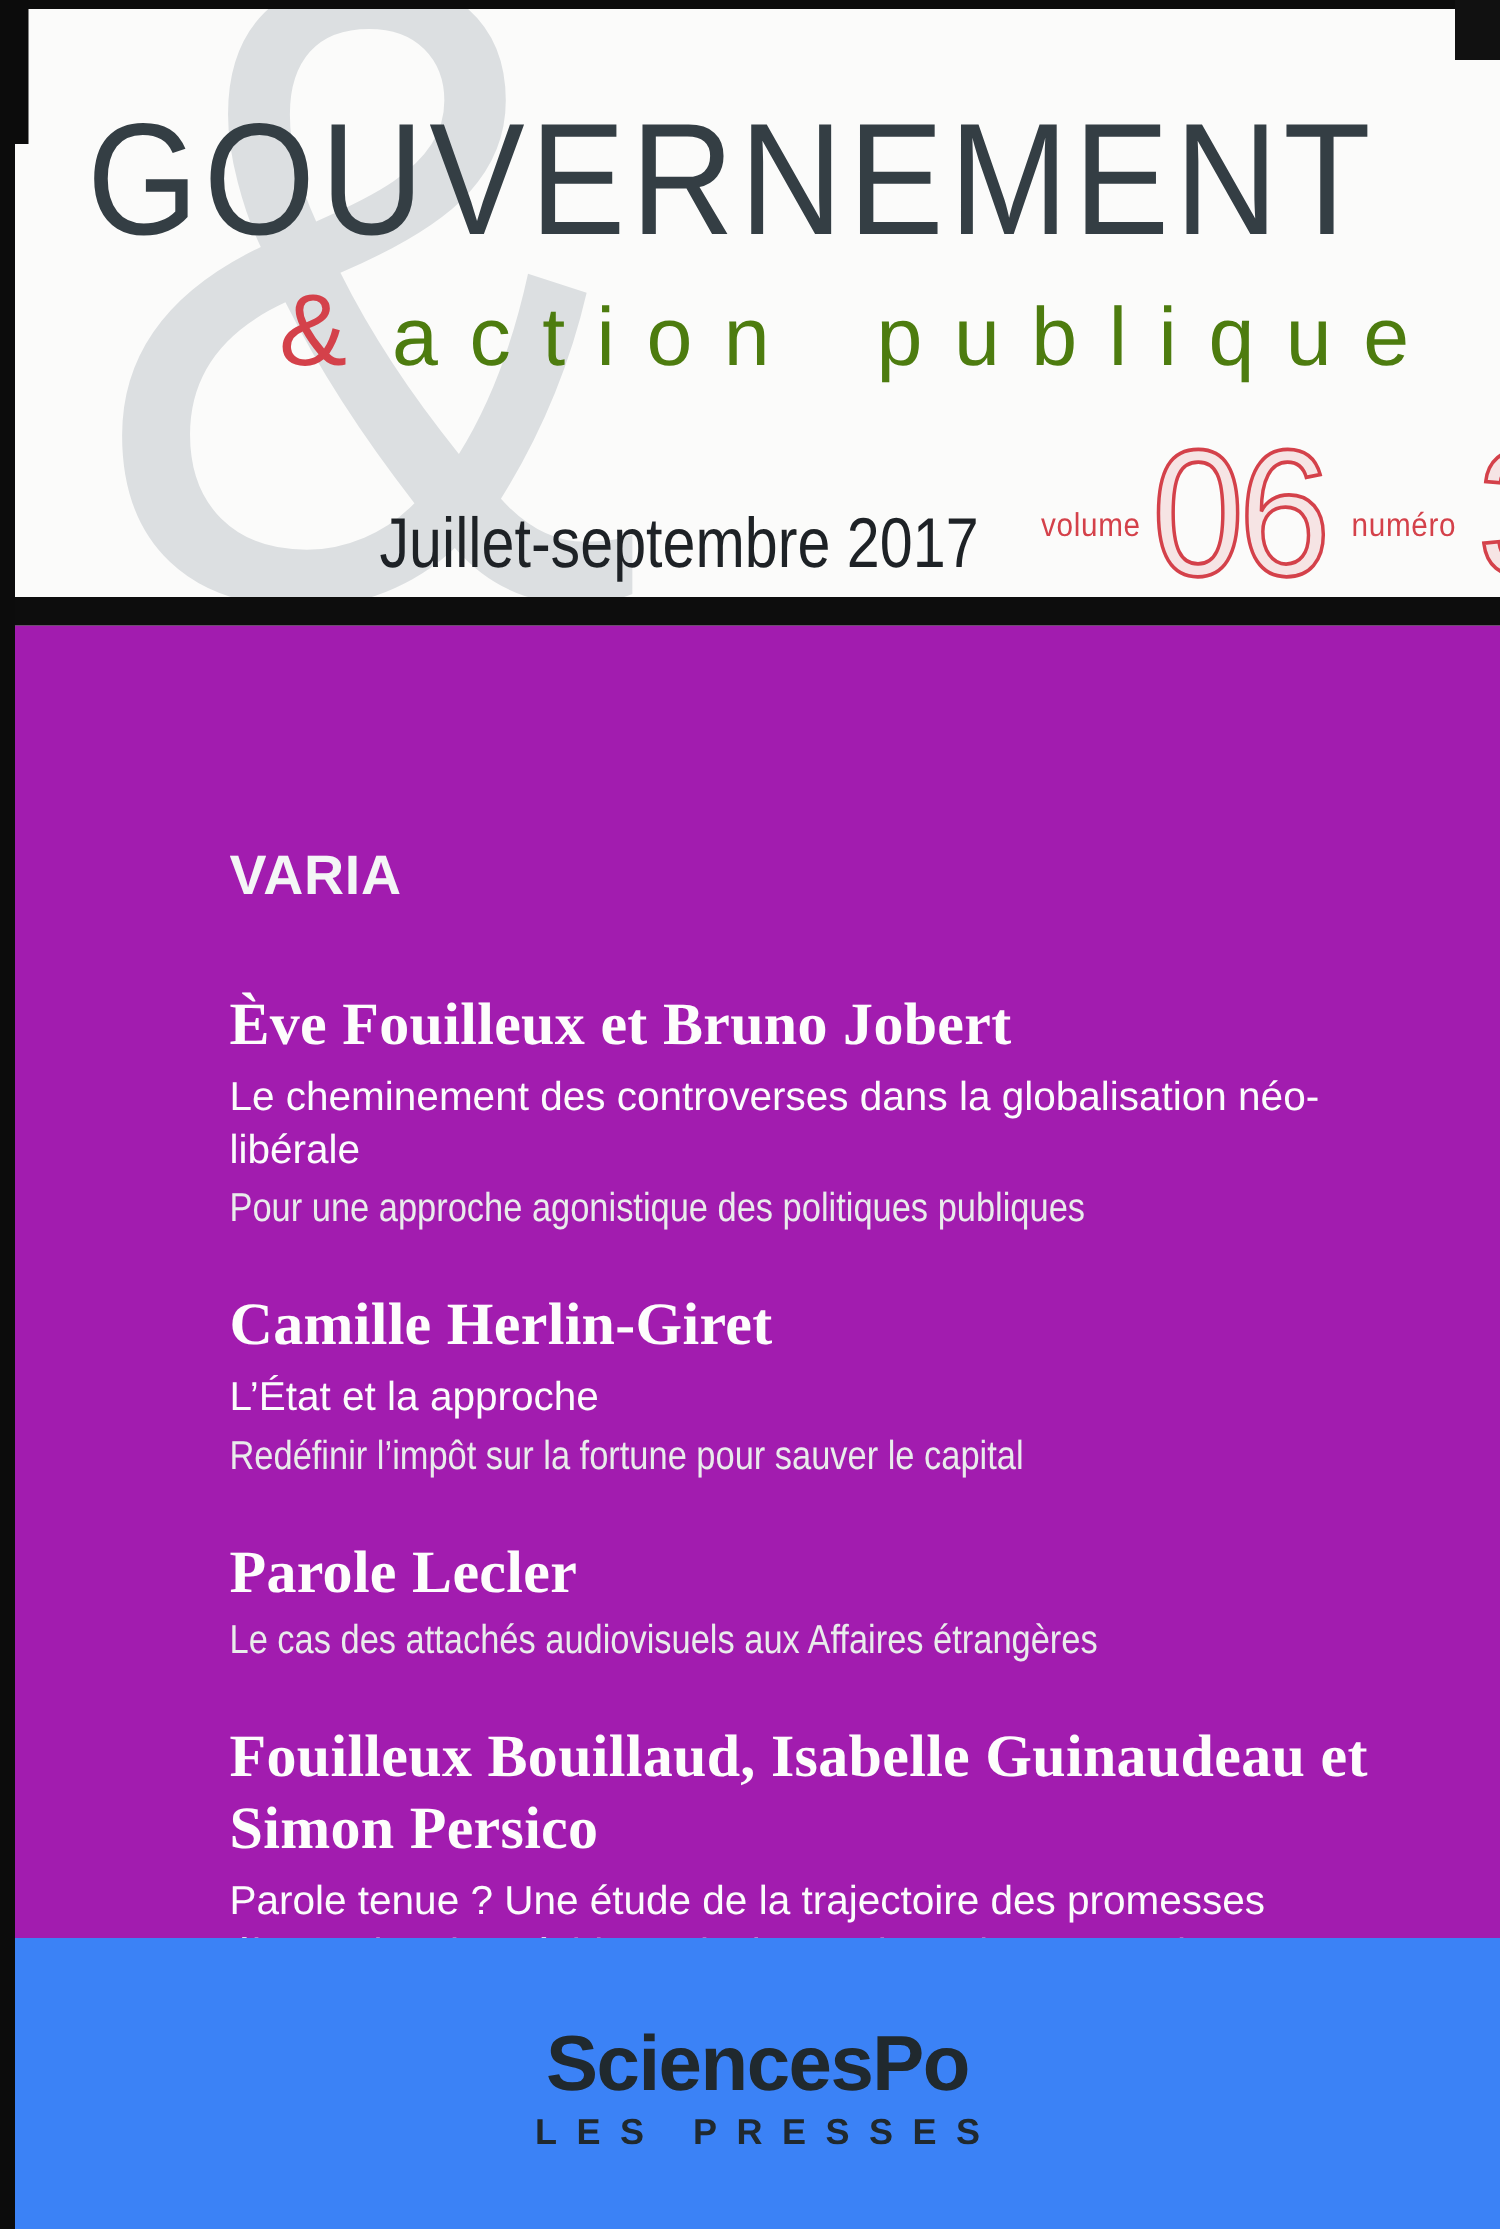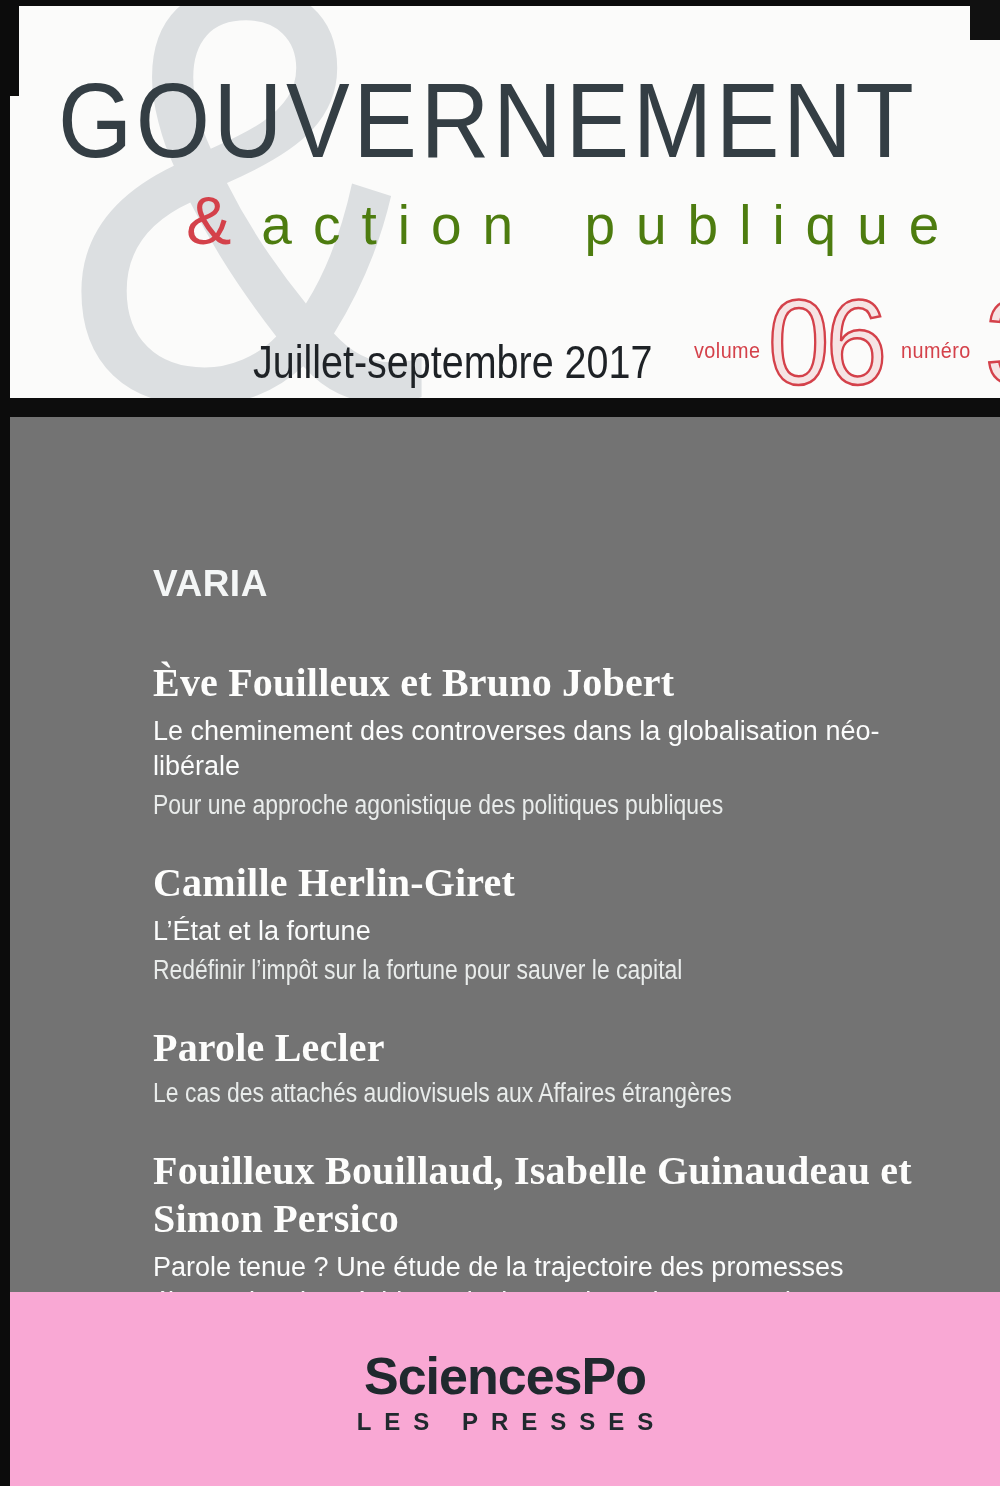--- a/index.html
+++ b/index.html
@@ -66,21 +66,21 @@
   }
   .vol-num.issue{margin-left:6px;}
   .vol-label.issue{margin-left:8px;}
 
   
   .divider{position:absolute;left:0;top:398px;width:1000px;height:19px;background:#0d0d0d;z-index:2;}
 
   
   .body-panel{
     position:absolute;left:10px;top:417px;width:990px;height:875px;
-    background:#737373;z-index:1;
+    background:#a21caf;z-index:1;
     box-sizing:border-box;padding:146px 60px 0 143px;
     color:#fff;
   }
   .section-heading{
     margin:0 0 54px 0;
     font-size:37px;font-weight:bold;color:#f4f6f6;letter-spacing:.5px;
   }
   .article{margin:0 0 36px 0;}
   .article-authors{
     font-family:"Liberation Serif", serif;
@@ -97,21 +97,21 @@
     margin-top:5px;display:inline-block;
     font-size:27px;font-weight:400;color:#e9eceb;line-height:1.25;
     transform:scaleX(.85);transform-origin:left top;
     white-space:nowrap;
   }
   .article-subtitle:empty{display:none;}
 
   
   .footer{
     position:absolute;left:10px;top:1292px;width:990px;height:194px;
-    background:#f9a8d4;z-index:1;text-align:center;
+    background:#3b82f6;z-index:1;text-align:center;
   }
   .pub-name{
     margin-top:58px;
     font-size:52px;font-weight:bold;color:#20292e;letter-spacing:-1px;
     line-height:1.0;
   }
   .pub-imprint{
     margin-top:6px;
     font-size:24px;font-weight:bold;color:#20292e;letter-spacing:13px;
     text-indent:13px;
@@ -149,21 +149,21 @@
     <h2 class="section-heading">VARIA</h2>
 
     <section class="article">
       <div class="article-authors">Ève Fouilleux et Bruno Jobert</div>
       <div class="article-title">Le cheminement des controverses dans la globalisation néo-libérale</div>
       <div class="article-subtitle">Pour une approche agonistique des politiques publiques</div>
     </section>
 
     <section class="article">
       <div class="article-authors">Camille Herlin-Giret</div>
-      <div class="article-title">L’État et la fortune</div>
+      <div class="article-title">L’État et la approche</div>
       <div class="article-subtitle">Redéfinir l’impôt sur la fortune pour sauver le capital</div>
     </section>
 
     <section class="article">
       <div class="article-authors">Parole Lecler</div>
       <div class="article-subtitle">Le cas des attachés audiovisuels aux Affaires étrangères</div>
     </section>
 
     <section class="article">
       <div class="article-authors">Fouilleux Bouillaud, Isabelle Guinaudeau et Simon Persico</div>

